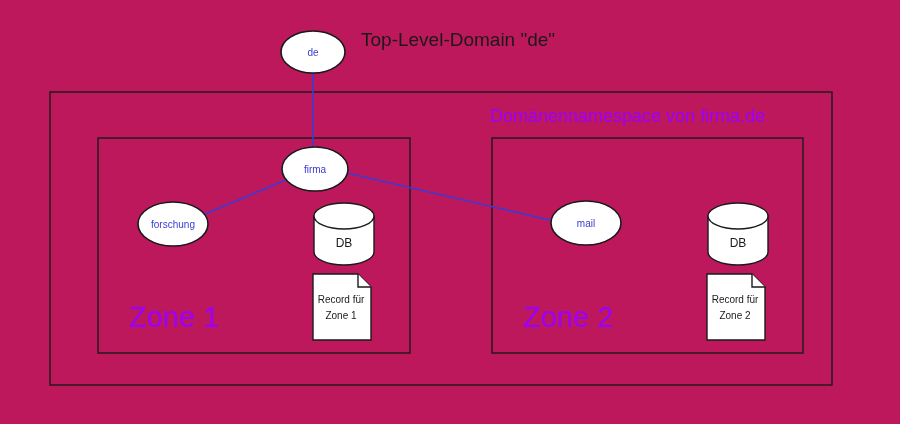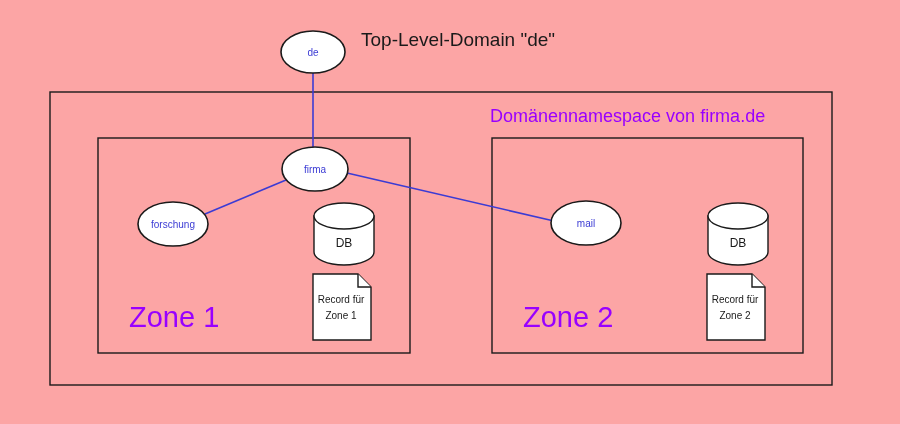--- a/index.html
+++ b/index.html
@@ -4,21 +4,21 @@
 <style>
   html, body {
     margin: 0;
     padding: 0;
     background: #ffffff;
   }
   #canvas {
     position: relative;
     width: 900px;
     height: 424px;
-    background: #fca5a5;
+    background: #be185d;
     font-family: "Liberation Sans", sans-serif;
     overflow: hidden;
   }
   svg.layer {
     position: absolute;
     top: 0;
     left: 0;
     width: 900px;
     height: 424px;
   }

